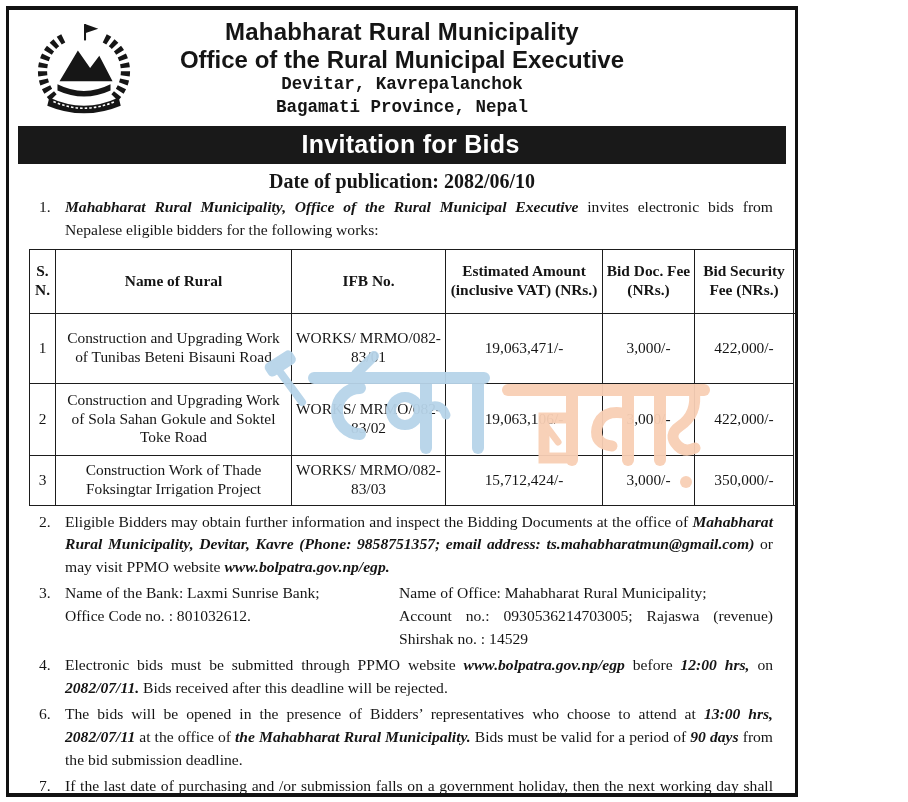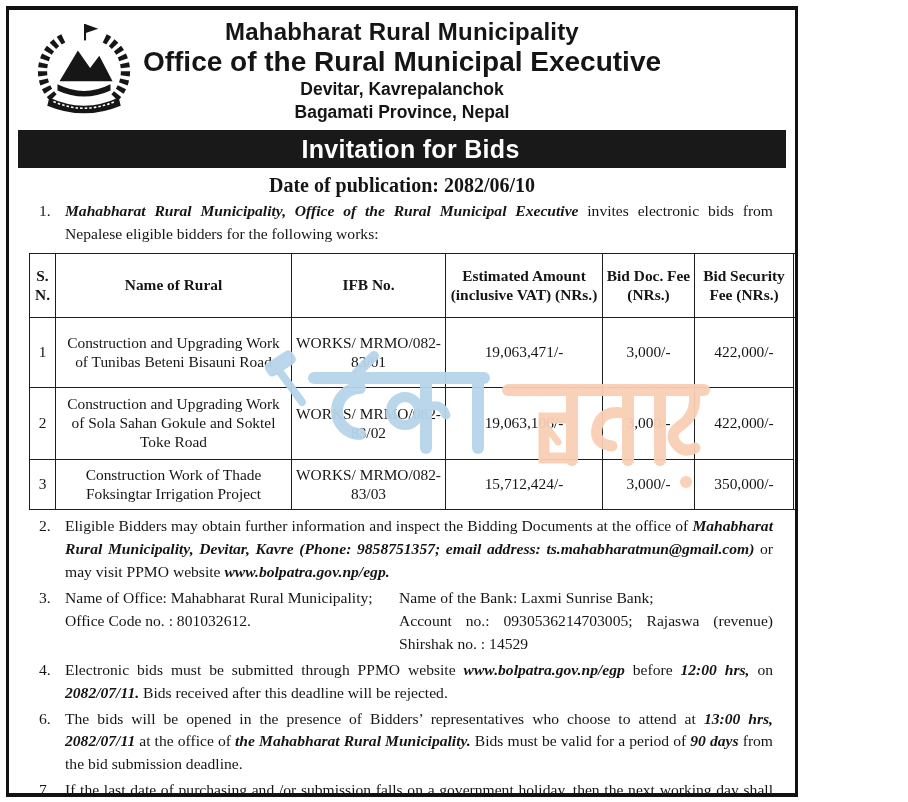--- a/index.html
+++ b/index.html
@@ -6,22 +6,22 @@
   html,body { background:#ffffff; }
   body { width:908px; height:802px; font-family:"Liberation Serif", serif; color:#151515; }
   .page { position:relative; width:804px; height:802px; background:#fff; }
   .frame { position:absolute; left:6px; top:6px; right:6px; bottom:5px;
            border:3px solid #121212; border-top-width:4px; border-bottom-width:4px;
            overflow:hidden; }
   
   .hdr { position:relative; text-align:center; padding-top:8px; }
   .logo { position:absolute; left:24px; top:10px; width:102px; height:102px; }
   .org   { font-family:"Liberation Sans", sans-serif; font-weight:700; font-size:24px; line-height:1.15; letter-spacing:.2px; }
-  .office{ font-family:"Liberation Sans", sans-serif; font-weight:700; font-size:28px; line-height:1.15; }
-  .addr  { font-family:Liberation Sans, sans-serif; font-weight:700; font-size:17.5px; line-height:1.3; }
+  .office{ font-family:"Liberation Sans", sans-serif; font-weight:700; font-size:24px; line-height:1.15; }
+  .addr  { font-family:Liberation Mono, monospace; font-weight:700; font-size:17.5px; line-height:1.3; }
   .bar { margin:7px 9px 0 9px; height:38px; background:#191919; color:#fff;
          display:flex; align-items:center; justify-content:center;
          font-family:"Liberation Sans", sans-serif; font-weight:700; font-size:25px; letter-spacing:.3px;padding-left:17px; }
   .pubdate { text-align:center; font-weight:700; font-size:20px; margin-top:6px; }
   
   .note { position:relative; margin:3px 22px 0 30px; padding-left:26px;
           font-size:15.6px; line-height:1.47; text-align:justify; }
   .note .num { position:absolute; left:0; top:0; }
   .bi { font-weight:700; font-style:italic; }
   .bankgrid { display:grid; grid-template-columns:334px 1fr; }
@@ -122,22 +122,22 @@
       </table>
 
     <div class="note">
       <span class="num">2.</span>
       <span><span>Eligible Bidders may obtain further information and inspect the Bidding Documents at the office of </span><span class="bi">Mahabharat Rural Municipality, Devitar, Kavre (Phone: 9858751357; email address: ts.mahabharatmun@gmail.com)</span><span> or may visit PPMO website </span><span class="bi">www.bolpatra.gov.np/egp.</span></span>
     </div>
 
     <div class="note">
       <span class="num">3.</span>
       <div class="bankgrid">
+        <span>Name of the Bank: Laxmi Sunrise Bank;</span>
         <span>Name of Office: Mahabharat Rural Municipality;</span>
-        <span>Name of the Bank: Laxmi Sunrise Bank;</span>
         <span>Office Code no. : 801032612.</span>
         <span>Account no.: 0930536214703005; Rajaswa (revenue) Shirshak no. : 14529</span>
       </div>
     </div>
 
     <div class="note">
       <span class="num">4.</span>
       <span><span>Electronic bids must be submitted through PPMO website </span><span class="bi">www.bolpatra.gov.np/egp</span><span> before </span><span class="bi">12:00 hrs,</span><span> on </span><span class="bi">2082/07/11.</span><span> Bids received after this deadline will be rejected.</span></span>
     </div>
 

